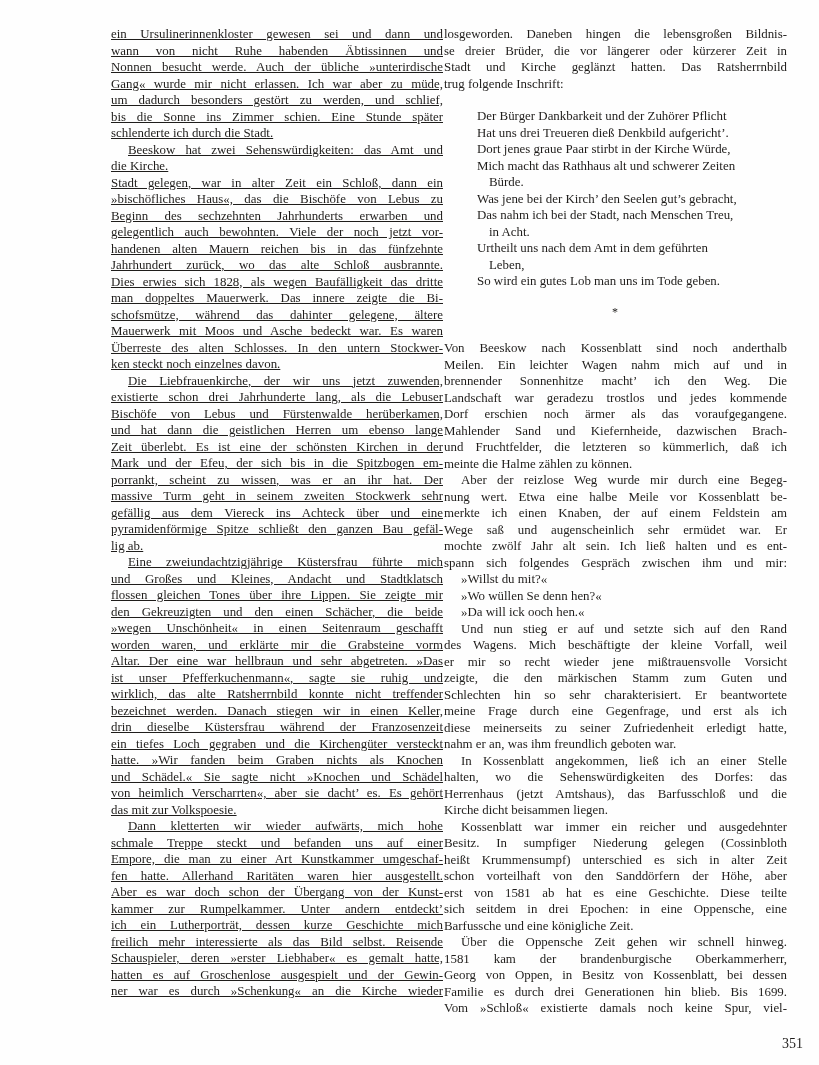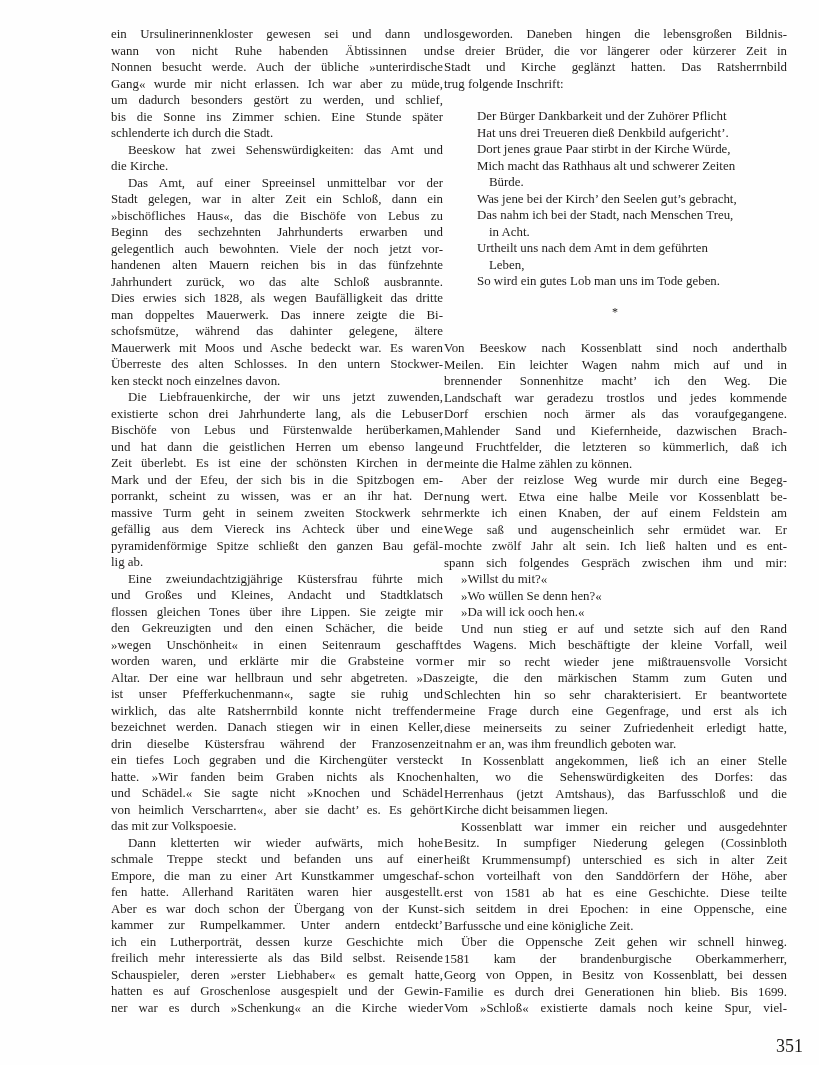--- a/index.html
+++ b/index.html
@@ -14,21 +14,21 @@
     background: #fefefe;
     color: #1f1d1b;
     overflow: hidden;
   }
   .col {
     position: absolute;
     top: 26px;
     font-size: 12.9px;
     line-height: 16.5px;
   }
-  .col-left  { left: 111px; width: 332px; }
+  .col-left  { left: 111px; width: 332px; text-decoration: underline; }
   .col-right { left: 444px; width: 343px; }
   .line {
     text-align: justify;
     text-align-last: justify;
     white-space: normal;
     height: 16.5px;
     overflow: visible;
   }
   .line.end { text-align: right; text-align-last: left; }
   .line.ind { text-indent: 17px; }
@@ -44,39 +44,38 @@
     height: 16.5px;
     text-align: center;
     font-size: 12px;
     letter-spacing: 1px;
   }
   .page-number {
     position: absolute;
     left: 460px; top: 1036px;
     width: 343px;
     text-align: right;
-    font-size: 18px;
+    font-size: 14px;
     color: #1f1d1b;
   }
 </style>
 </head>
 <body>
 
 <div class="book-page">
   <div class="col col-left" id="col-left">
       <div class="line">ein Ursulinerinnenkloster gewesen sei und dann und</div>
       <div class="line">wann von nicht Ruhe habenden Äbtissinnen und</div>
       <div class="line">Nonnen besucht werde. Auch der übliche »unterirdische</div>
       <div class="line">Gang« wurde mir nicht erlassen. Ich war aber zu müde,</div>
       <div class="line">um dadurch besonders gestört zu werden, und schlief,</div>
       <div class="line">bis die Sonne ins Zimmer schien. Eine Stunde später</div>
       <div class="line end">schlenderte ich durch die Stadt.</div>
       <div class="line ind">Beeskow hat zwei Sehenswürdigkeiten: das Amt und</div>
       <div class="line end">die Kirche.</div>
-      <div class="line ind">Das Amt, auf einer Spreeinsel unmittelbar vor der</div>
       <div class="line">Stadt gelegen, war in alter Zeit ein Schloß, dann ein</div>
       <div class="line">»bischöfliches Haus«, das die Bischöfe von Lebus zu</div>
       <div class="line">Beginn des sechzehnten Jahrhunderts erwarben und</div>
       <div class="line">gelegentlich auch bewohnten. Viele der noch jetzt vor-</div>
       <div class="line">handenen alten Mauern reichen bis in das fünfzehnte</div>
       <div class="line">Jahrhundert zurück, wo das alte Schloß ausbrannte.</div>
       <div class="line">Dies erwies sich 1828, als wegen Baufälligkeit das dritte</div>
       <div class="line">man doppeltes Mauerwerk. Das innere zeigte die Bi-</div>
       <div class="line">schofsmütze, während das dahinter gelegene, ältere</div>
       <div class="line">Mauerwerk mit Moos und Asche bedeckt war. Es waren</div>

